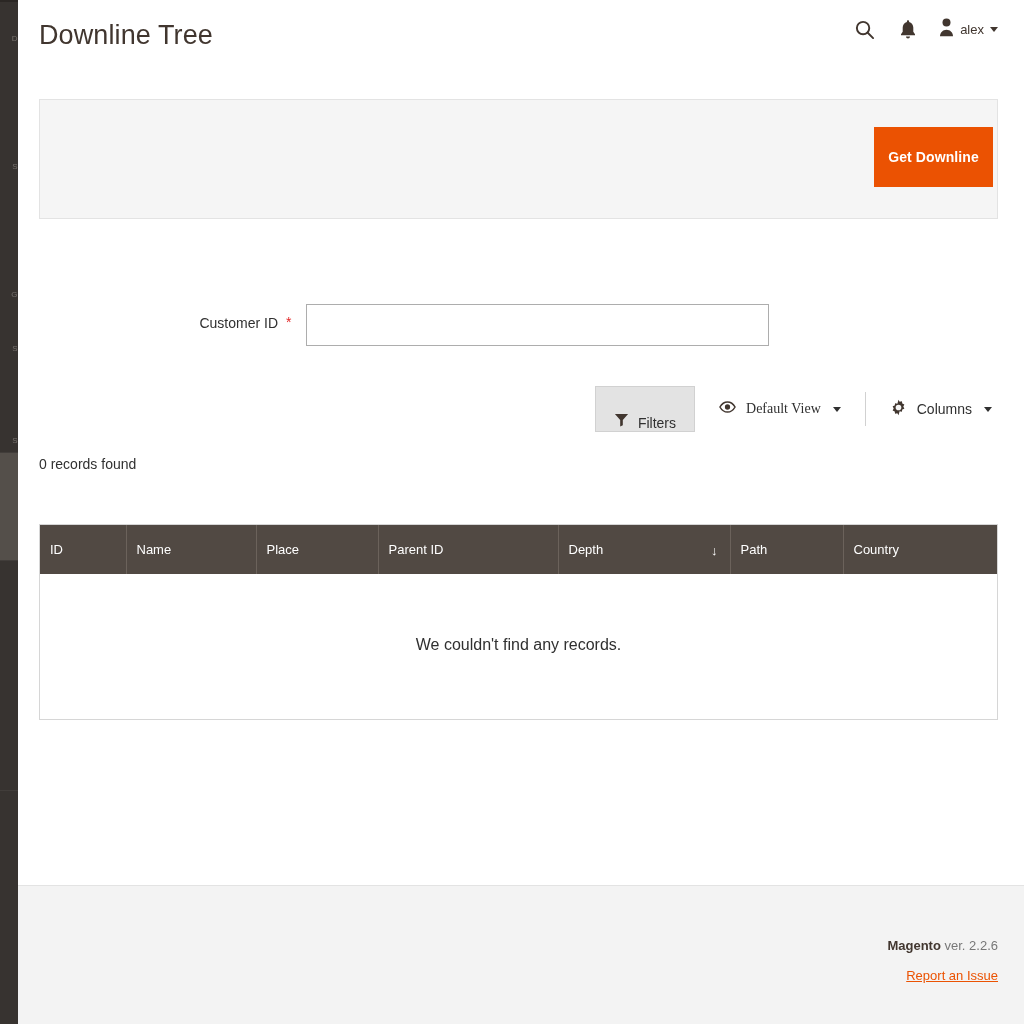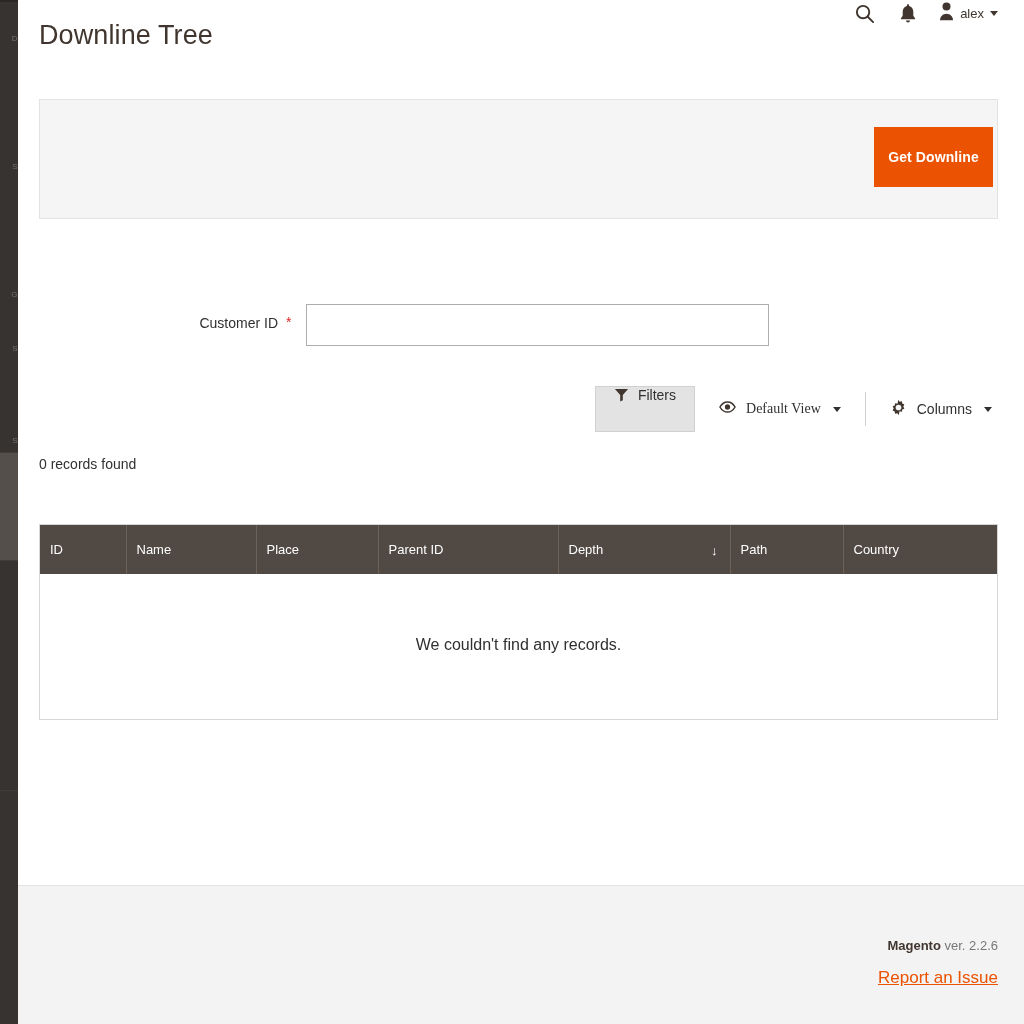--- a/index.html
+++ b/index.html
@@ -43,21 +43,21 @@
     position: absolute; left: 18px; top: 0;
     width: 1006px; height: 78px;
     background: #ffffff;
   }
   .page-title {
     position: absolute; left: 21px; top: 20px;
     font-size: 27px; color: #41362f; font-weight: 400;
     letter-spacing: .1px;
   }
   .header-tools {
-    position: absolute; right: 26px; top: 0;
+    position: absolute; right: 26px; top: 16px;
     display: flex; align-items: center; gap: 18px;
   }
   .hdr-icon {
     display: flex; align-items: center; justify-content: center;
     width: 26px; height: 26px; cursor: pointer;
     color: #41362f;
   }
   .user-box {
     display: flex; align-items: center; gap: 6px; cursor: pointer;
     color: #41362f;
@@ -115,21 +115,21 @@
     outline: none;
   }
 
   
   .grid-toolbar {
     position: relative; margin: 40px 26px 0 21px;
     height: 46px;
     display: flex; justify-content: flex-end; align-items: center;
   }
   .filters-btn {
-    display: flex; align-items: flex-start; gap: 9px;
+    display: flex; align-items: flex-end; gap: 9px;
     height: 46px; padding: 0 18px;
     background: #e3e3e3;
     border: 1px solid #d1d1d1;
     cursor: pointer;
   }
   .filters-label { font-size: 14px; color: #303030; }
   .tb-sep {
     width: 1px; height: 34px; background: #d1d1d1; margin: 0 18px;
   }
   .tb-item {
@@ -243,21 +243,21 @@
   .magento-mark { width: 22px; height: 26px; }
   .copyright { font-size: 13px; color: #777777; }
   .footer-right {
     position: absolute; right: 26px; top: 52px;
     text-align: right;
   }
   .version-line { font-size: 13px; color: #777777; }
   .version-line b { color: #41362f; font-weight: 700; }
   .report-link {
     display: inline-block; margin-top: 15px;
-    font-size: 17px; color: #eb5202;
+    font-size: 13px; color: #eb5202;
     text-decoration: underline; cursor: pointer;
   }
 </style>
 </head>
 <body>
 
 <div id="app">
 
   <div class="sidebar">
     <div class="sidebar-top-accent"></div>

